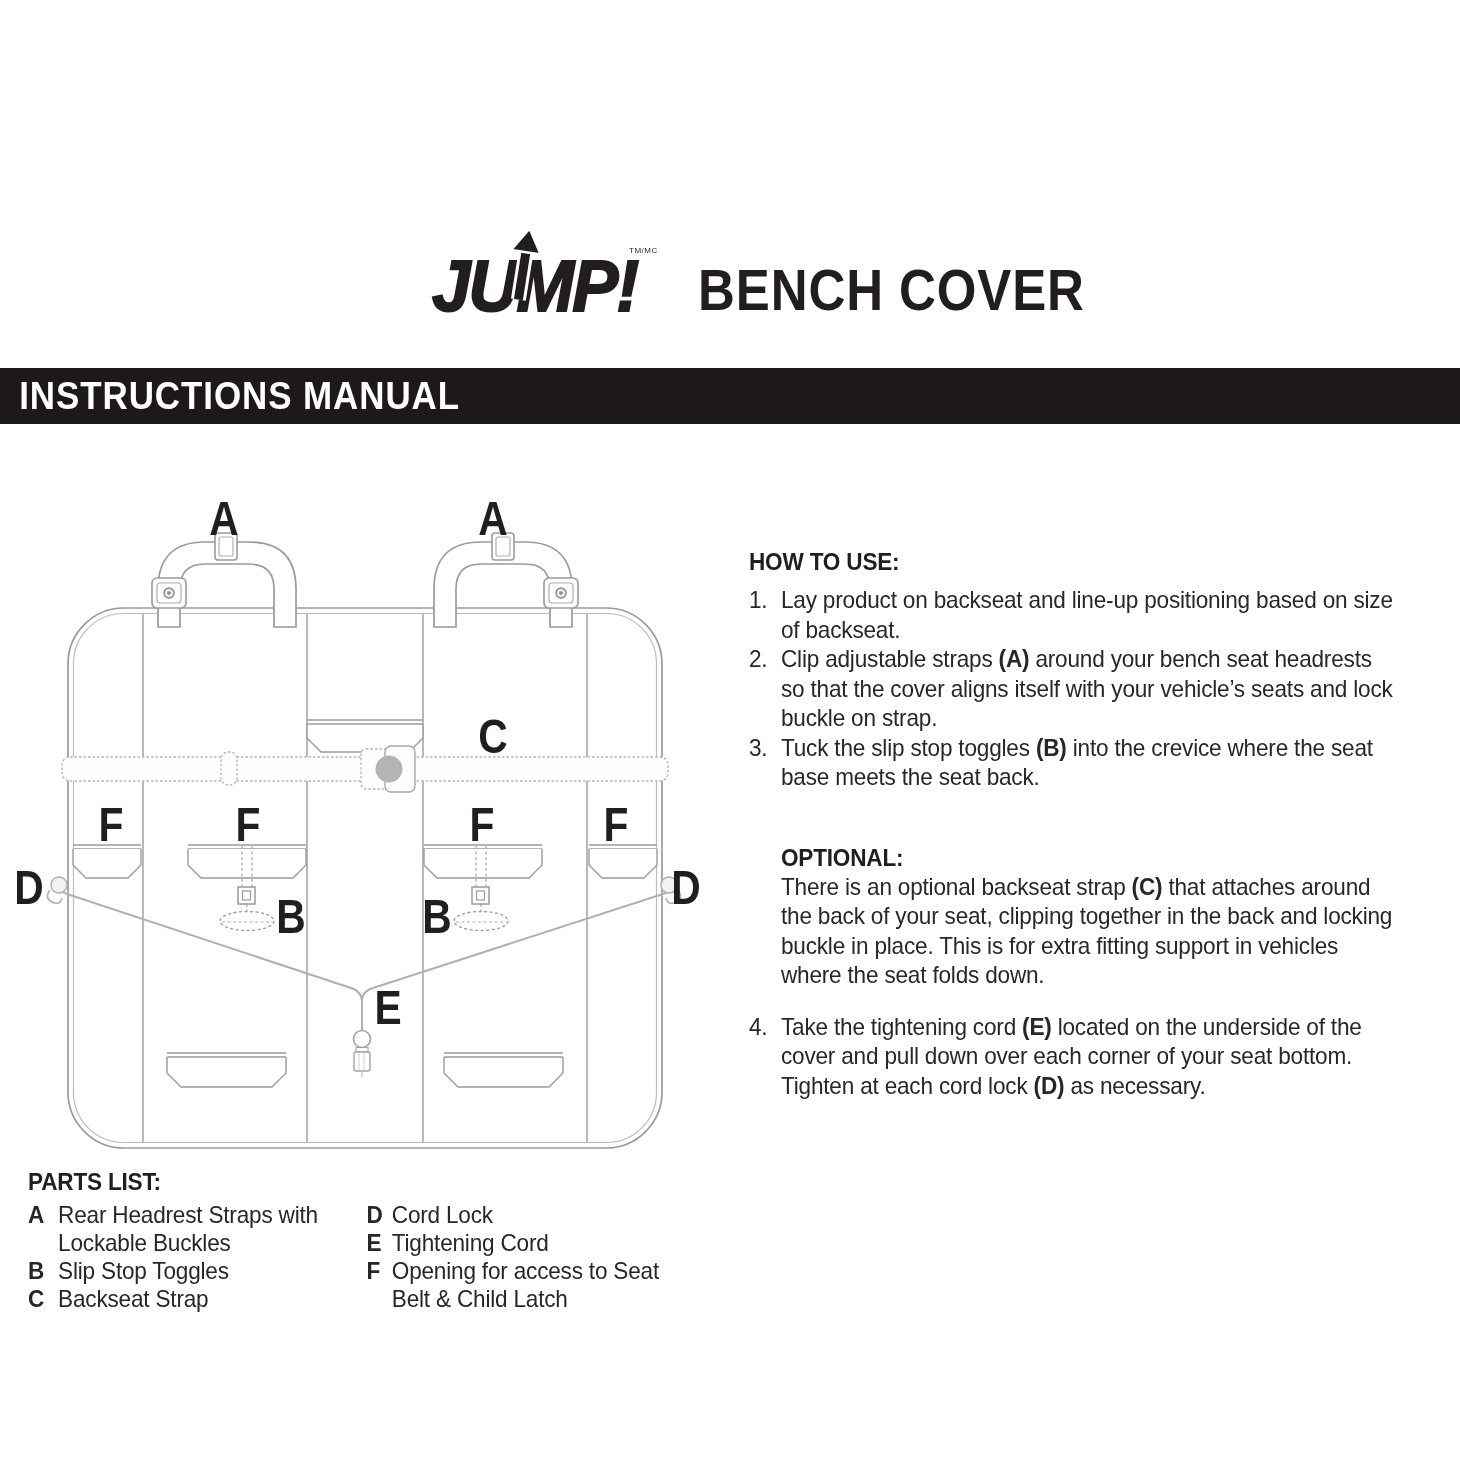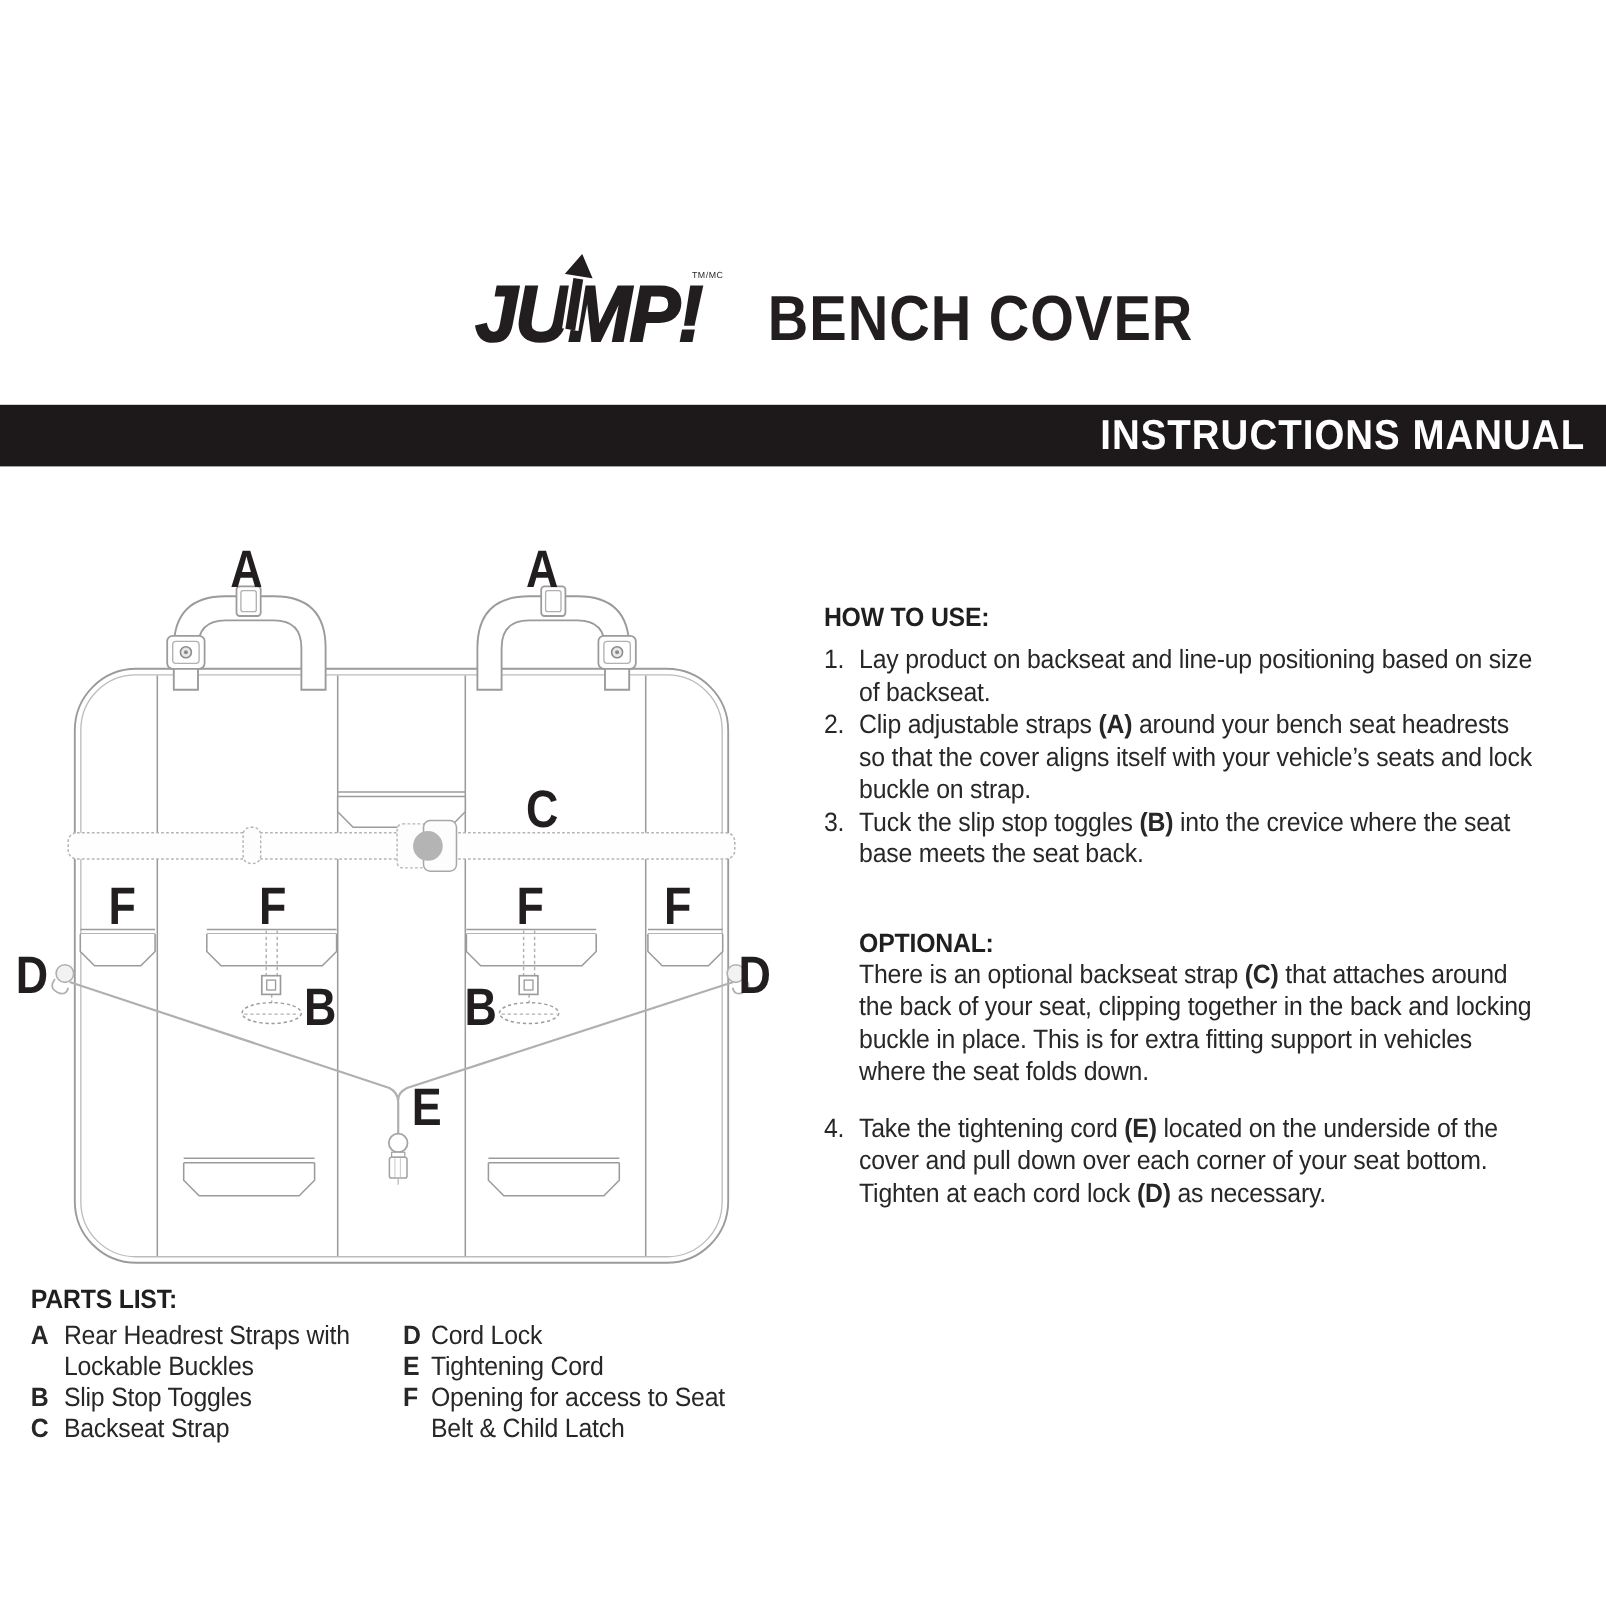--- a/index.html
+++ b/index.html
@@ -12,21 +12,21 @@
              -webkit-text-stroke:2px #221e1f;transform:scaleX(.96);transform-origin:0 0;}
   .logo-tm{position:absolute;left:629px;top:246px;font-size:8px;font-weight:400;color:#221e1f;
            letter-spacing:.5px;}
   .logo-arrow{position:absolute;left:494px;top:226px;}
   .product-title{position:absolute;left:698px;top:261px;font-weight:800;font-size:58px;
                  line-height:58px;color:#221e1f;letter-spacing:1px;transform:scaleX(.88);
                  transform-origin:0 0;}
 
   
   .banner{position:absolute;left:0;top:368px;width:1460px;height:56px;background:#1d191a;
-          display:flex;align-items:center;justify-content:flex-end;}
+          display:flex;align-items:center;justify-content:flex-start;}
   .banner span{color:#ffffff;font-weight:800;font-size:38px;letter-spacing:1px;
                transform:scaleX(.92);}
 
   
   .diagram{position:absolute;left:0;top:480px;width:720px;height:700px;}
   .diagram svg{position:absolute;left:0;top:0;}
   .dlabel{position:absolute;font-weight:800;font-size:48px;line-height:48px;color:#221e1f;
           transform:translate(-50%,-50%) scaleX(.85);white-space:nowrap;}
 
   

